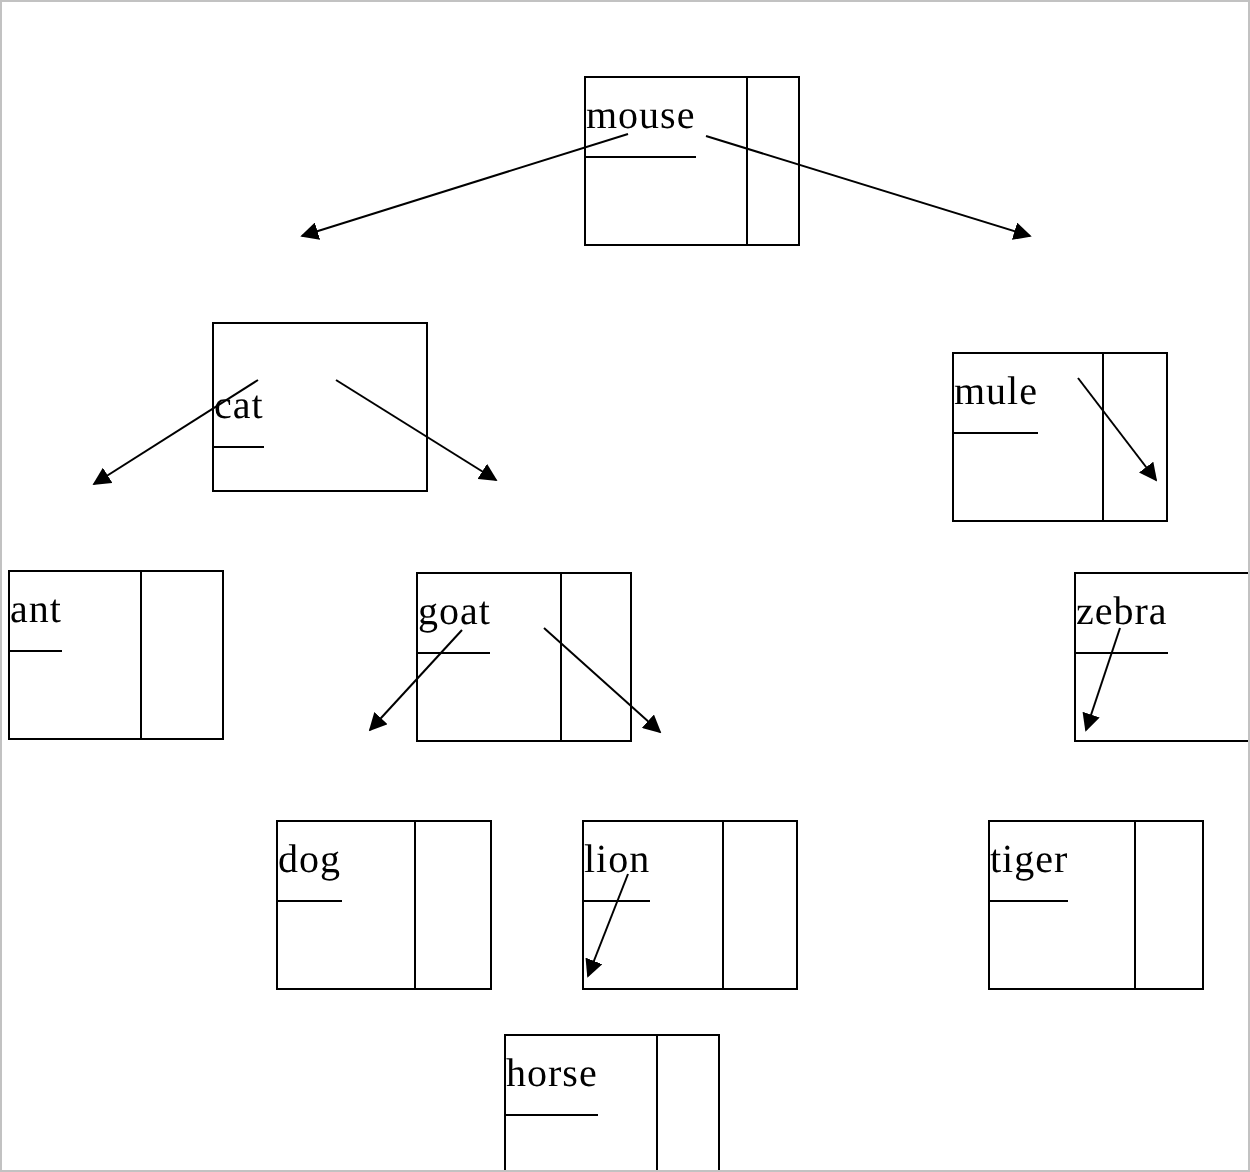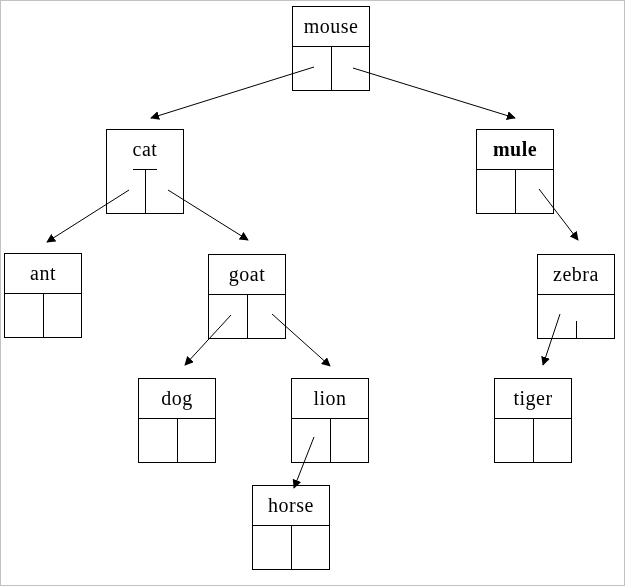--- a/index.html
+++ b/index.html
@@ -12,27 +12,28 @@
     width: 625px;
     height: 586px;
     box-sizing: border-box;
     border: 1px solid #c2c2c2;
     background: #ffffff;
     overflow: hidden;
     font-family: "Liberation Serif", "DejaVu Serif", serif;
   }
   .node {
     position: absolute;
-    width: 78px;
+    width: 108px;
     height: 85px;
     box-sizing: border-box;
     border: 1px solid #000000;
     background: #ffffff;
     display: flex;
-    flex-direction: column;
+    flex-direction: row;
+    margin-top: 32px;
   }
   .node-label {
     height: 40px;
     box-sizing: border-box;
     border-bottom: 1px solid #000000;
     display: flex;
     align-items: center;
     justify-content: center;
     font-size: 20px;
     color: #000000;
@@ -41,21 +42,21 @@
   .node-pointers {
     flex: 1;
     display: flex;
   }
   .ptr-cell { flex: 1; }
   .ptr-cell.left { border-right: 1px solid #000000; }
 
   
   #n-mouse { left: 291px; top: 5px; }
   #n-cat   { left: 105px; top: 128px; align-items: center; }
-  #n-mule  { left: 475px; top: 128px; font-weight: bold; }
+  #n-mule  { left: 475px; top: 143px; }
   #n-ant   { left: 3px;   top: 252px; }
   #n-goat  { left: 207px; top: 253px; }
   #n-zebra { left: 536px; top: 253px; gap: 26px; }
   #n-dog   { left: 137px; top: 377px; text-align: right; }
   #n-lion  { left: 290px; top: 377px; }
   #n-tiger { left: 493px; top: 377px; }
   #n-horse { left: 251px; top: 484px; }
 
   #edges {
     position: absolute;

